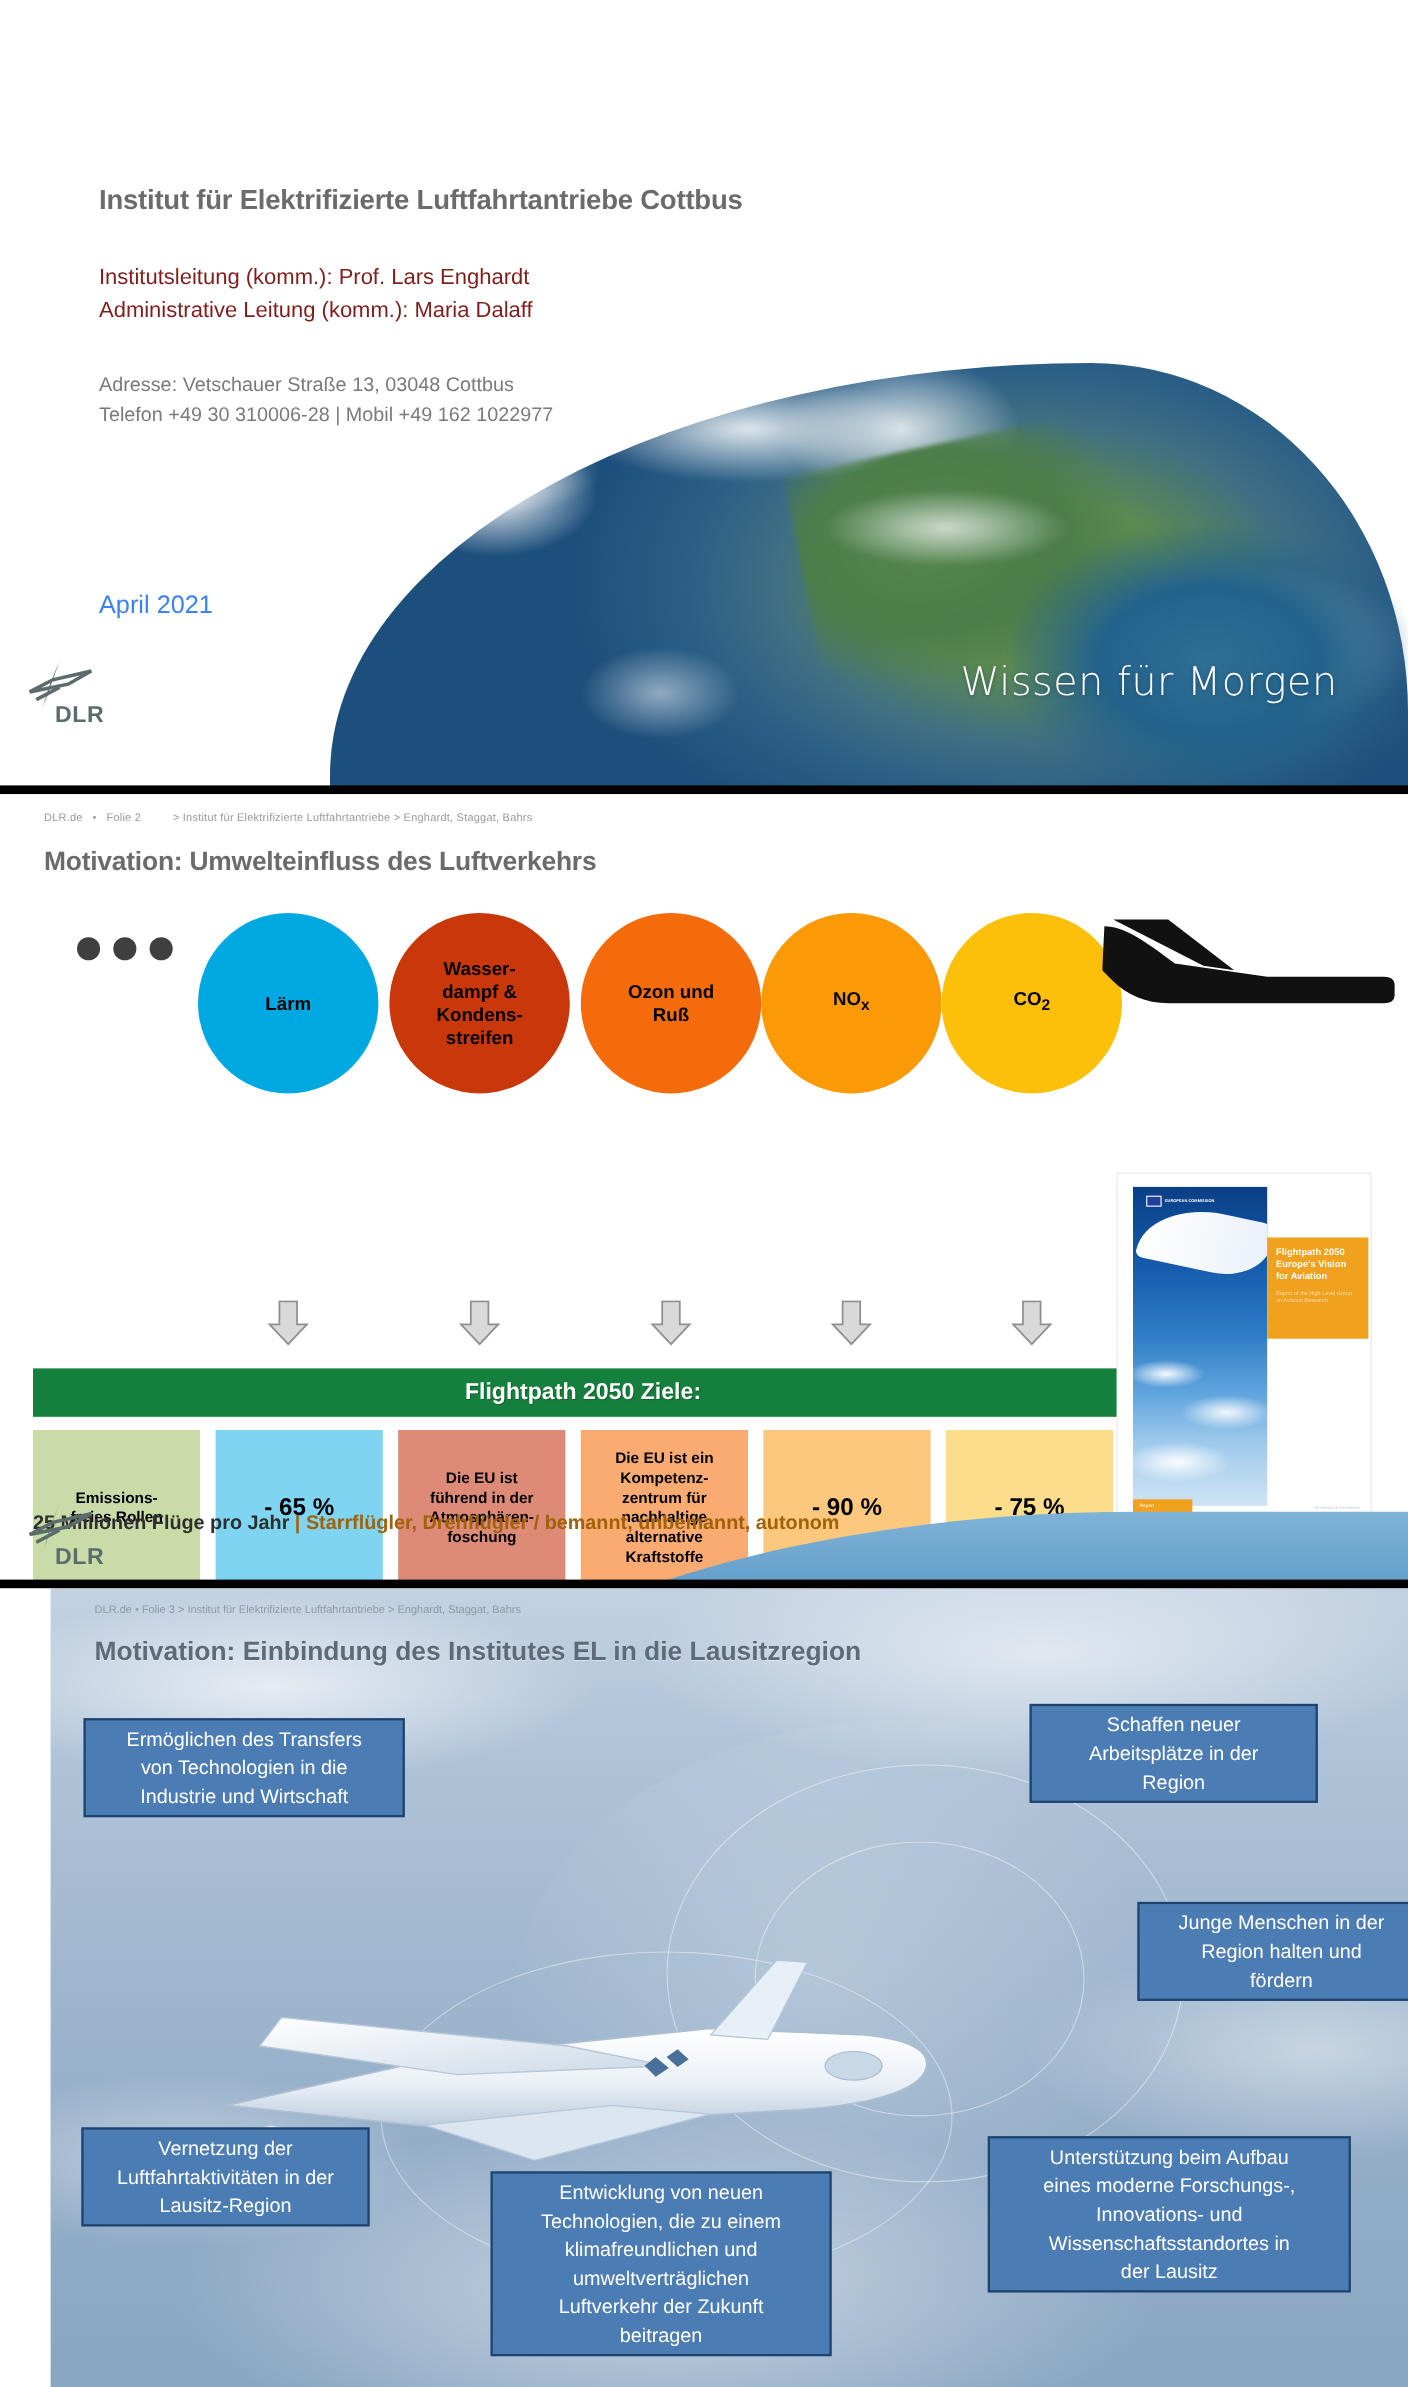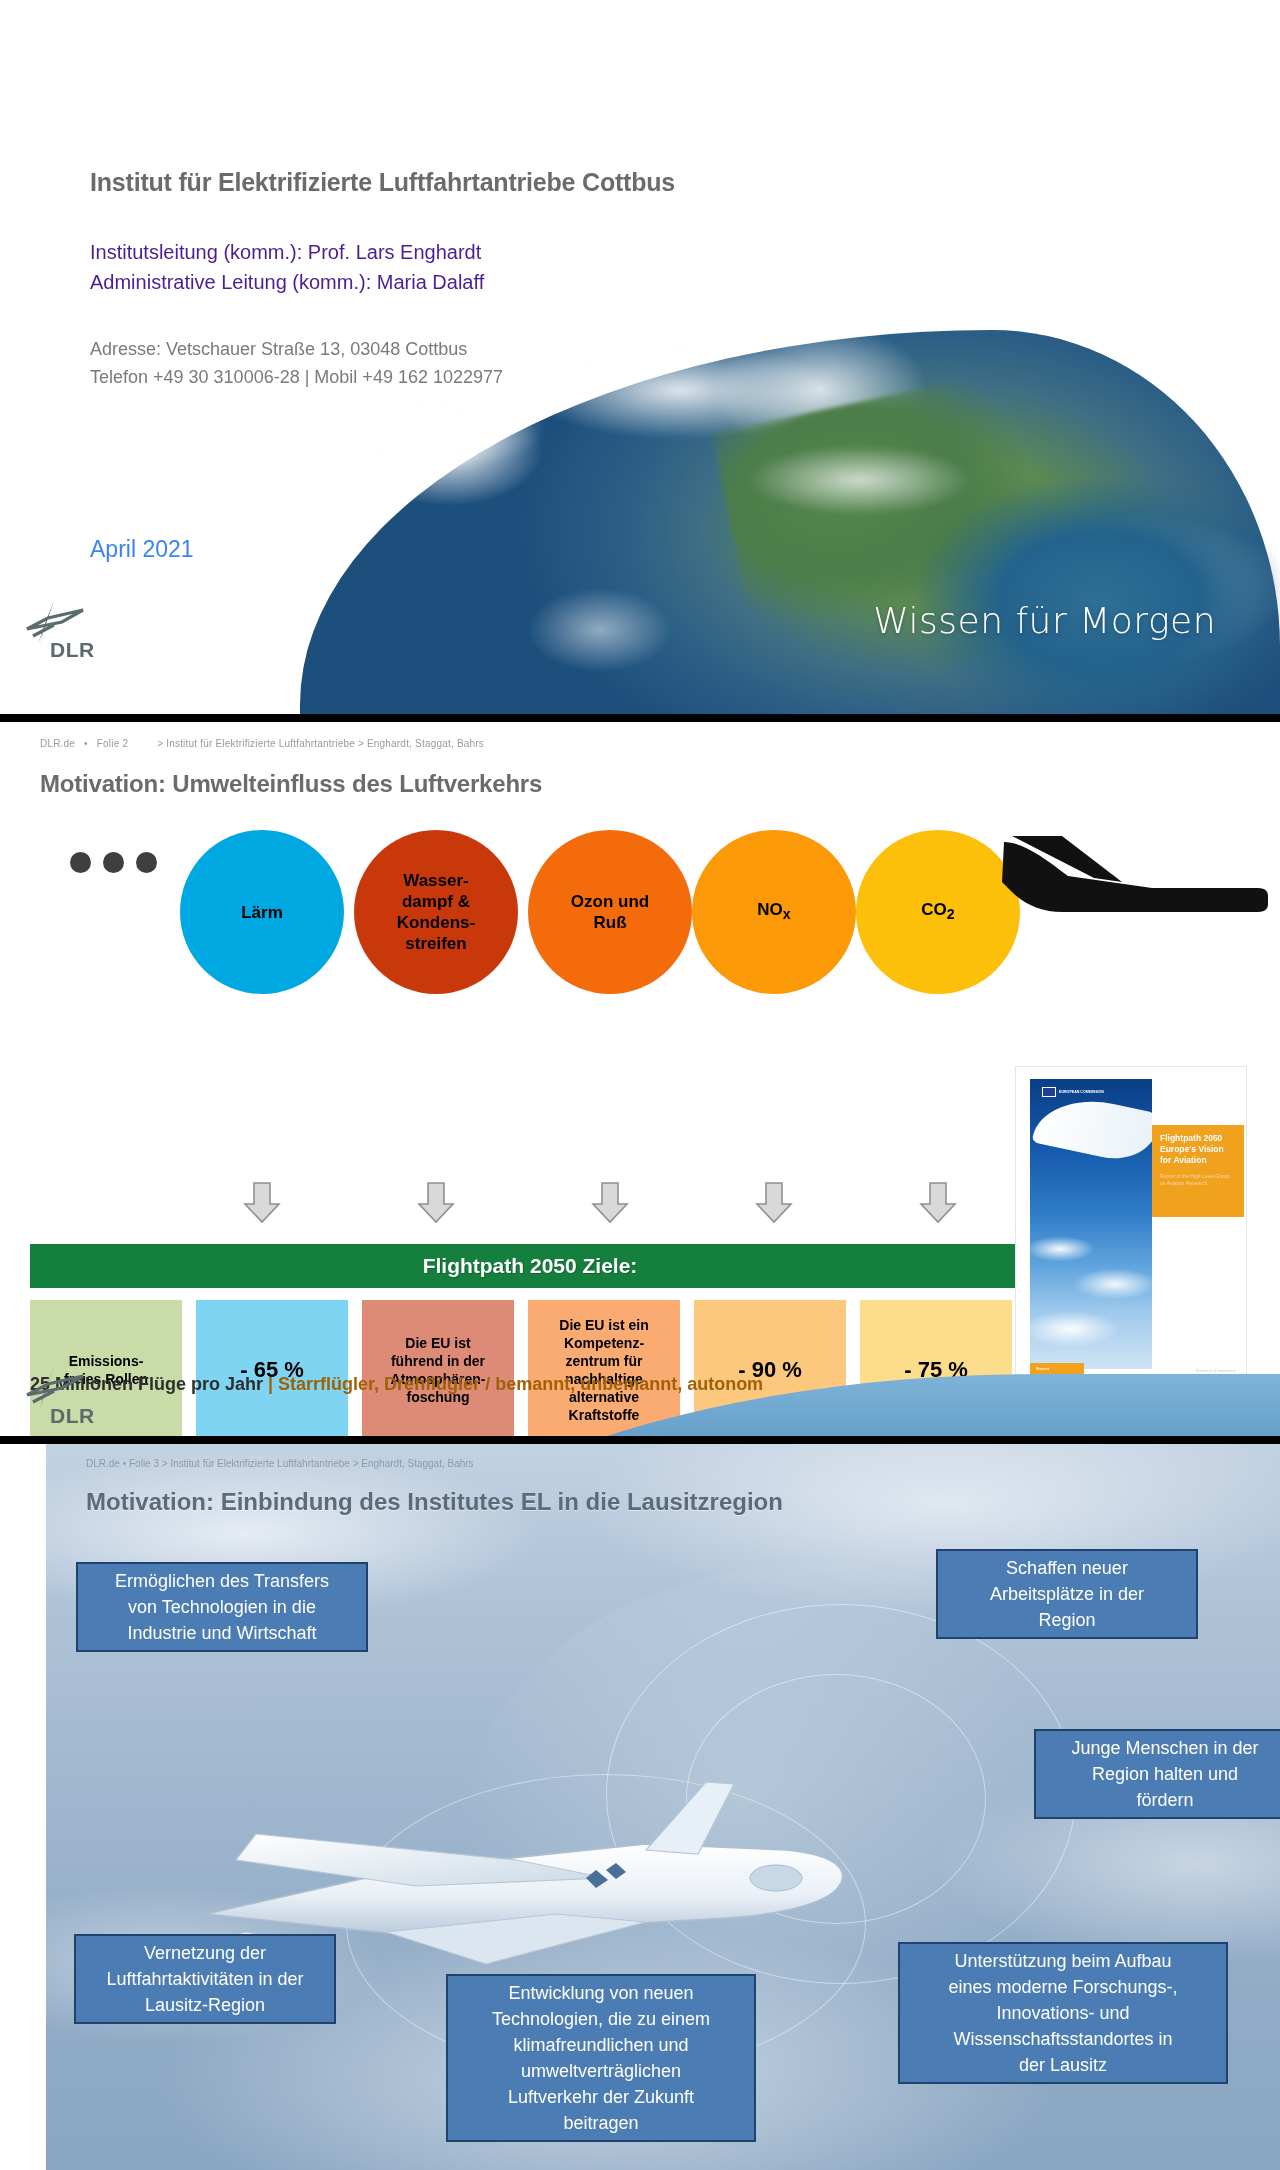--- a/index.html
+++ b/index.html
@@ -49,21 +49,21 @@
       radial-gradient(ellipse 180px 60px at 120px 110px, rgba(255,255,255,.95), rgba(255,255,255,0) 70%),
       radial-gradient(ellipse 220px 70px at 380px 70px, rgba(255,255,255,.85), rgba(255,255,255,0) 70%),
       radial-gradient(ellipse 160px 50px at 560px 160px, rgba(255,255,255,.7), rgba(255,255,255,0) 70%);
     filter: blur(2px);
   }
   .s1-text { position: absolute; left: 90px; top: 168px; z-index: 5; }
   .s1-title {
     font-size: 25px; font-weight: bold; color: #6b6b6b;
     letter-spacing: -0.2px; margin-bottom: 40px; white-space: nowrap;
   }
-  .s1-lead { font-size: 20px; color: #4c1d95; line-height: 30px; margin-bottom: 38px; }
+  .s1-lead { font-size: 20px; color: #7f1d1d; line-height: 30px; margin-bottom: 38px; }
   .s1-contact { font-size: 18px; color: #7a7a7a; line-height: 28px; }
   .s1-mail { text-decoration: underline; color: #7a7a7a; display: inline-block; }
   .s1-date { position: absolute; left: 90px; top: 536px; font-size: 23px; color: #3b82f6; z-index: 5;}
   .s1-claim {
     position: absolute; right: 64px; top: 600px; z-index: 6;
     font-size: 36px; color: #ffffff; font-weight: 300;
     font-family: "DejaVu Sans", sans-serif;
     text-shadow: 0 1px 4px rgba(0,0,0,.28);
     letter-spacing: .5px;
   }

